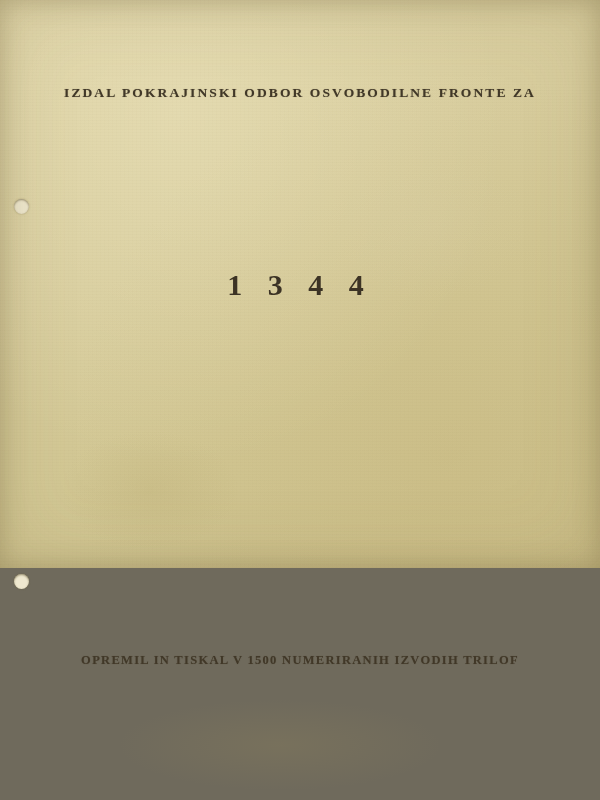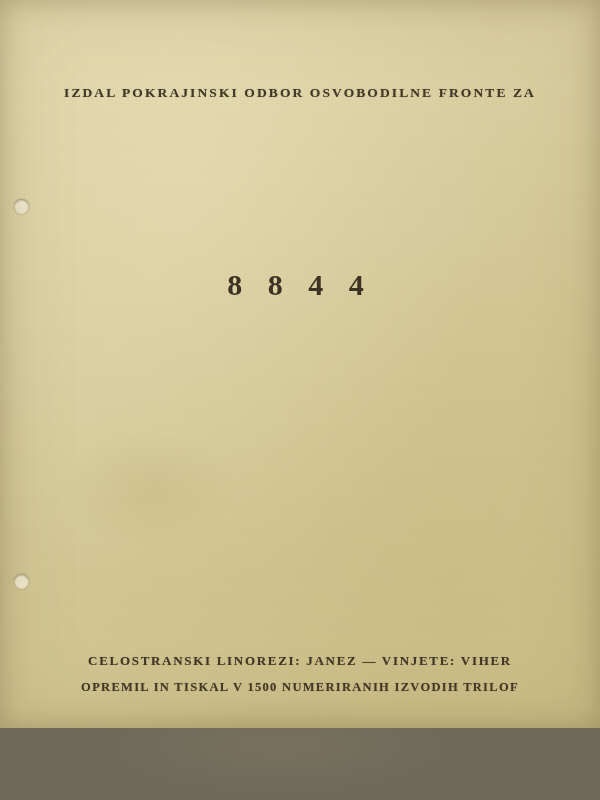--- a/index.html
+++ b/index.html
@@ -10,21 +10,21 @@
   body {
     width: 600px;
     height: 800px;
     overflow: hidden;
     font-family: "Liberation Serif", serif;
   }
 
   #page {
     position: relative;
     width: 600px;
-    height: 728px;
+    height: 568px;
     background:
       radial-gradient(ellipse at 30% 20%, rgba(255,250,220,0.25) 0%, rgba(255,250,220,0) 55%),
       radial-gradient(ellipse at 75% 80%, rgba(190,170,110,0.25) 0%, rgba(190,170,110,0) 60%),
       linear-gradient(160deg, #ded3a6 0%, #d8cd9e 35%, #d2c794 65%, #cdc18c 100%);
     box-sizing: border-box;
   }
 
   
   #grain {
     position: absolute;
@@ -129,22 +129,21 @@
   <div class="blotch b3"></div>
 
   <div class="punch-hole" id="hole-top"></div>
   <div class="punch-hole" id="hole-bottom"></div>
 
   <div class="text-block" id="publisher-block">
     <div class="line">IZDAL POKRAJINSKI ODBOR OSVOBODILNE FRONTE ZA</div>
   </div>
 
   <div class="text-block" id="year-block">
-    <div class="year">8 8 4 4</div>
+    <div class="year">1 3 4 4</div>
   </div>
 
   <div class="text-block" id="credits-block">
-    <div class="line">CELOSTRANSKI LINOREZI: JANEZ — VINJETE: VIHER</div>
     <div class="line second">OPREMIL IN TISKAL V 1500 NUMERIRANIH IZVODIH TRILOF</div>
   </div>
 
   <div id="vignette"></div>
 </div>
 
 </body></html>

